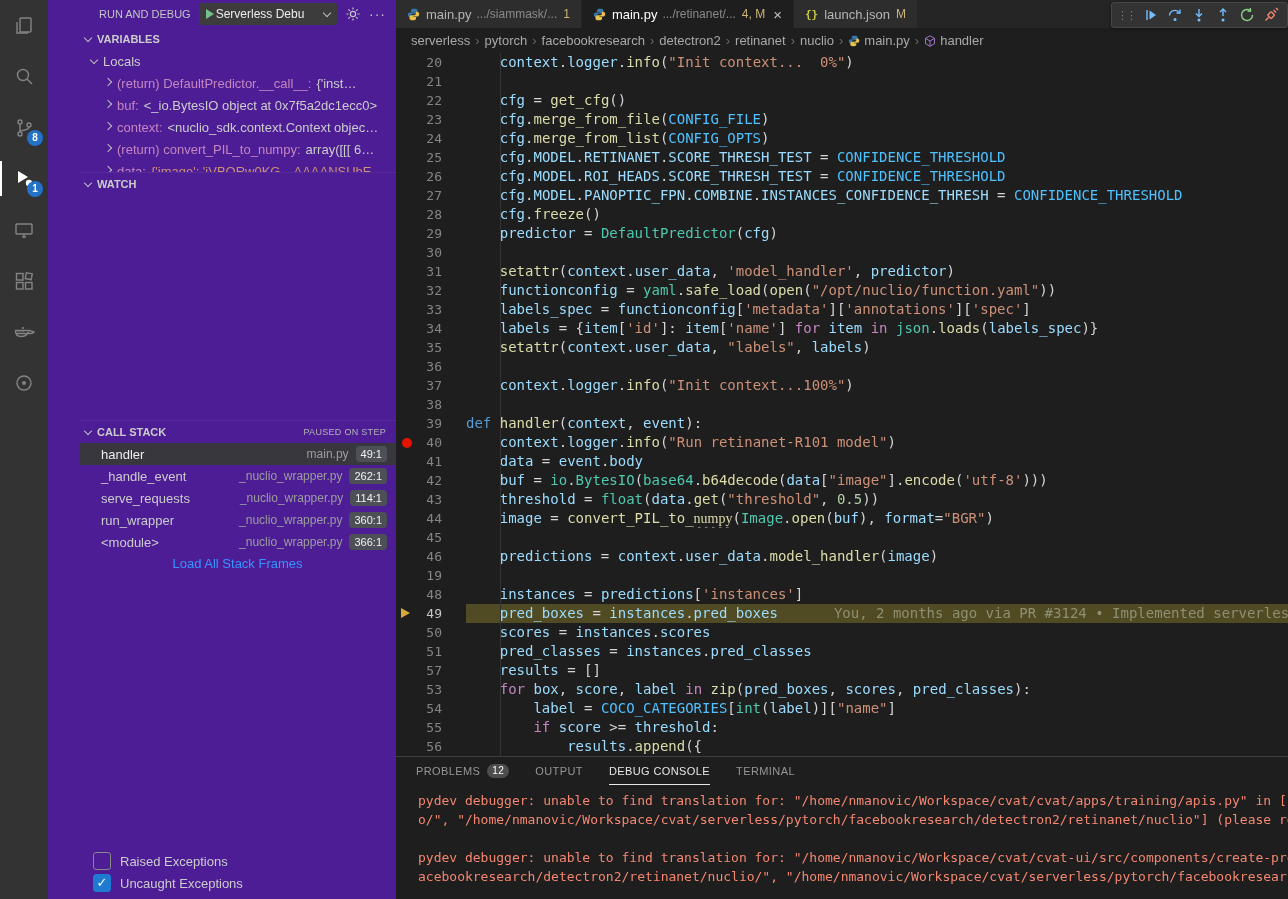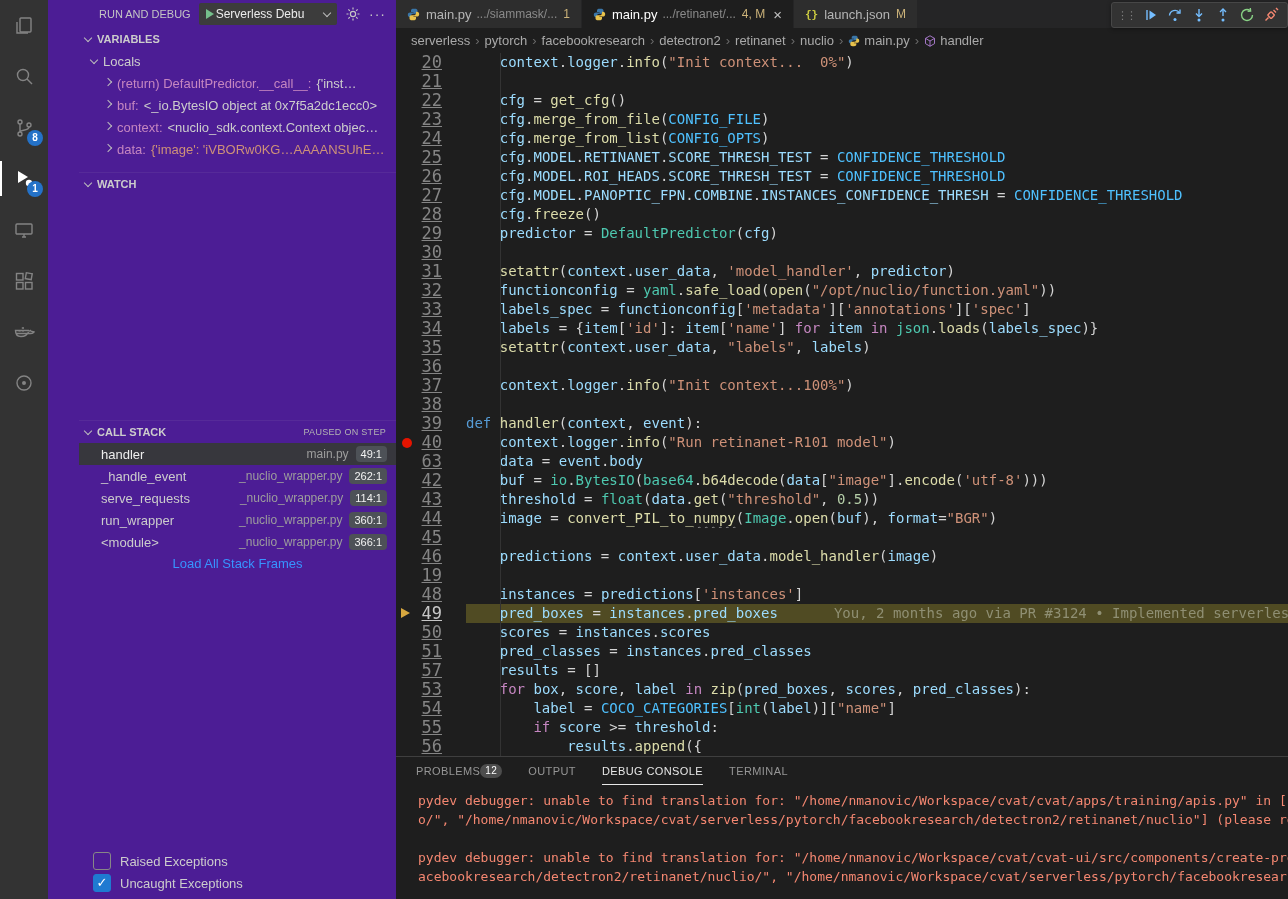--- a/index.html
+++ b/index.html
@@ -73,36 +73,36 @@
 
   
   .editor{flex:1;min-height:0;position:relative;overflow:hidden;font-family:"DejaVu Sans Mono",monospace;font-size:14px;line-height:19px;cursor:text;}
   .editor::before{content:"";position:absolute;left:104px;top:0;bottom:0;width:1px;background:#333333;}
   .cl{display:flex;height:19px;}
   .gut{width:70px;flex:none;display:flex;cursor:pointer;}
   .bpm{width:22px;flex:none;position:relative;}
   .bpm.bp::after{content:"";position:absolute;left:6px;top:5px;width:10px;height:10px;border-radius:50%;background:#e51400;}
   .bpm.arrow::after{content:"";position:absolute;left:5px;top:4px;width:0;height:0;
     border-left:9px solid #d7a73f;border-top:5.5px solid transparent;border-bottom:5.5px solid transparent;}
-  .ln{width:24px;flex:none;text-align:right;color:#858585;font-size:17px;line-height:19px;text-decoration:underline;}
+  .ln{width:24px;flex:none;text-align:right;color:#858585;font-size:13px;line-height:19px;}
   .cl.cur .ln{color:#c6c6c6;}
   .ct{flex:1;min-width:0;white-space:pre;overflow:hidden;}
   .cl.cur .ct{background:#504b23;}
   .tk.p{color:#d4d4d4}.tk.v{color:#9cdcfe}.tk.f{color:#dcdcaa}.tk.k{color:#569cd6}.tk.c{color:#c586c0}
   .tk.s{color:#ce9178}.tk.n{color:#b5cea8}.tk.t{color:#4ec9b0}.tk.C{color:#4fc1ff}
-  .tk.sq{text-decoration:underline;text-decoration-style:wavy;text-decoration-color:#8d8d8d;text-decoration-thickness:1px;text-underline-offset:3px;}
+  .tk.sq{text-decoration:underline;text-decoration-style:wavy;text-decoration-color:#8d8d8d;text-decoration-thickness:1px;text-underline-offset:3px;font-family:Liberation Serif, serif;}
   .blame{color:#8f8f73;margin-left:56px;}
 
   
   .panel{height:143px;flex:none;box-sizing:border-box;border-top:1px solid #3f3f3f;background:#1e1e1e;display:flex;flex-direction:column;}
   .pheader{height:28px;flex:none;display:flex;align-items:center;padding:0 20px;}
   .ptab{height:100%;display:flex;align-items:center;margin-right:26px;font-size:11px;letter-spacing:.4px;color:#969696;
     border-bottom:1px solid transparent;box-sizing:border-box;cursor:pointer;}
   .ptab.active{color:#e7e7e7;border-bottom-color:#e7e7e7;}
-  .pbadge{background:#4d4d4d;color:#ffffff;border-radius:9px;padding:0 5px;font-size:10px;height:14px;line-height:14px;margin-left:0;}
+  .pbadge{background:#4d4d4d;color:#ffffff;border-radius:9px;padding:0 5px;font-size:10px;height:14px;line-height:14px;margin-left:7px;}
   .pcontent{flex:1;min-height:0;overflow:hidden;padding:6px 0 0 22px;}
   .conline{height:19px;white-space:pre;overflow:hidden;color:#f48771;font-family:"DejaVu Sans Mono",monospace;font-size:13px;line-height:19px;}
   .msg + .msg{margin-top:19px;}
 </style>
 </head>
 <body>
 
 <div id="app">
 
   <div class="activitybar">
@@ -196,20 +196,25 @@
           <span class="vname">buf:</span>
           <span class="vval">&lt;_io.BytesIO object at 0x7f5a2dc1ecc0&gt;</span>
         </div>
         <div class="trow vrow">
           <span class="chev right"></span>
           <span class="vname">context:</span>
           <span class="vval">&lt;nuclio_sdk.context.Context objec…</span>
         </div>
         <div class="trow vrow">
           <span class="chev right"></span>
+          <span class="vname">(return) convert_PIL_to_numpy:</span>
+          <span class="vval">array([[[ 6…</span>
+        </div>
+        <div class="trow vrow">
+          <span class="chev right"></span>
           <span class="vname">data:</span>
           <span class="vval str">{'image': 'iVBORw0KG…AAAANSUhE…</span>
         </div>
       </div>
 
     <div class="sec">
       <span class="chev"></span>
       <span>WATCH</span>
     </div>
     <div class="spacerA"></div>
@@ -526,21 +531,21 @@
           <div class="cl">
             <span class="gut">
               <span class="bpm bp"></span>
               <span class="ln">40</span>
             </span>
             <span class="ct"><span class="tk p">    </span><span class="tk v">context</span><span class="tk p">.</span><span class="tk v">logger</span><span class="tk p">.</span><span class="tk f">info</span><span class="tk p">(</span><span class="tk s">"Run retinanet-R101 model"</span><span class="tk p">)</span></span>
           </div>
           <div class="cl">
             <span class="gut">
               <span class="bpm"></span>
-              <span class="ln">63</span>
+              <span class="ln">41</span>
             </span>
             <span class="ct"><span class="tk p">    </span><span class="tk v">data</span><span class="tk p"> = </span><span class="tk v">event</span><span class="tk p">.</span><span class="tk v">body</span></span>
           </div>
           <div class="cl">
             <span class="gut">
               <span class="bpm"></span>
               <span class="ln">42</span>
             </span>
             <span class="ct"><span class="tk p">    </span><span class="tk v">buf</span><span class="tk p"> = </span><span class="tk t">io</span><span class="tk p">.</span><span class="tk t">BytesIO</span><span class="tk p">(</span><span class="tk t">base64</span><span class="tk p">.</span><span class="tk f">b64decode</span><span class="tk p">(</span><span class="tk v">data</span><span class="tk p">[</span><span class="tk s">"image"</span><span class="tk p">].</span><span class="tk f">encode</span><span class="tk p">(</span><span class="tk s">'utf-8'</span><span class="tk p">)))</span></span>
           </div>

